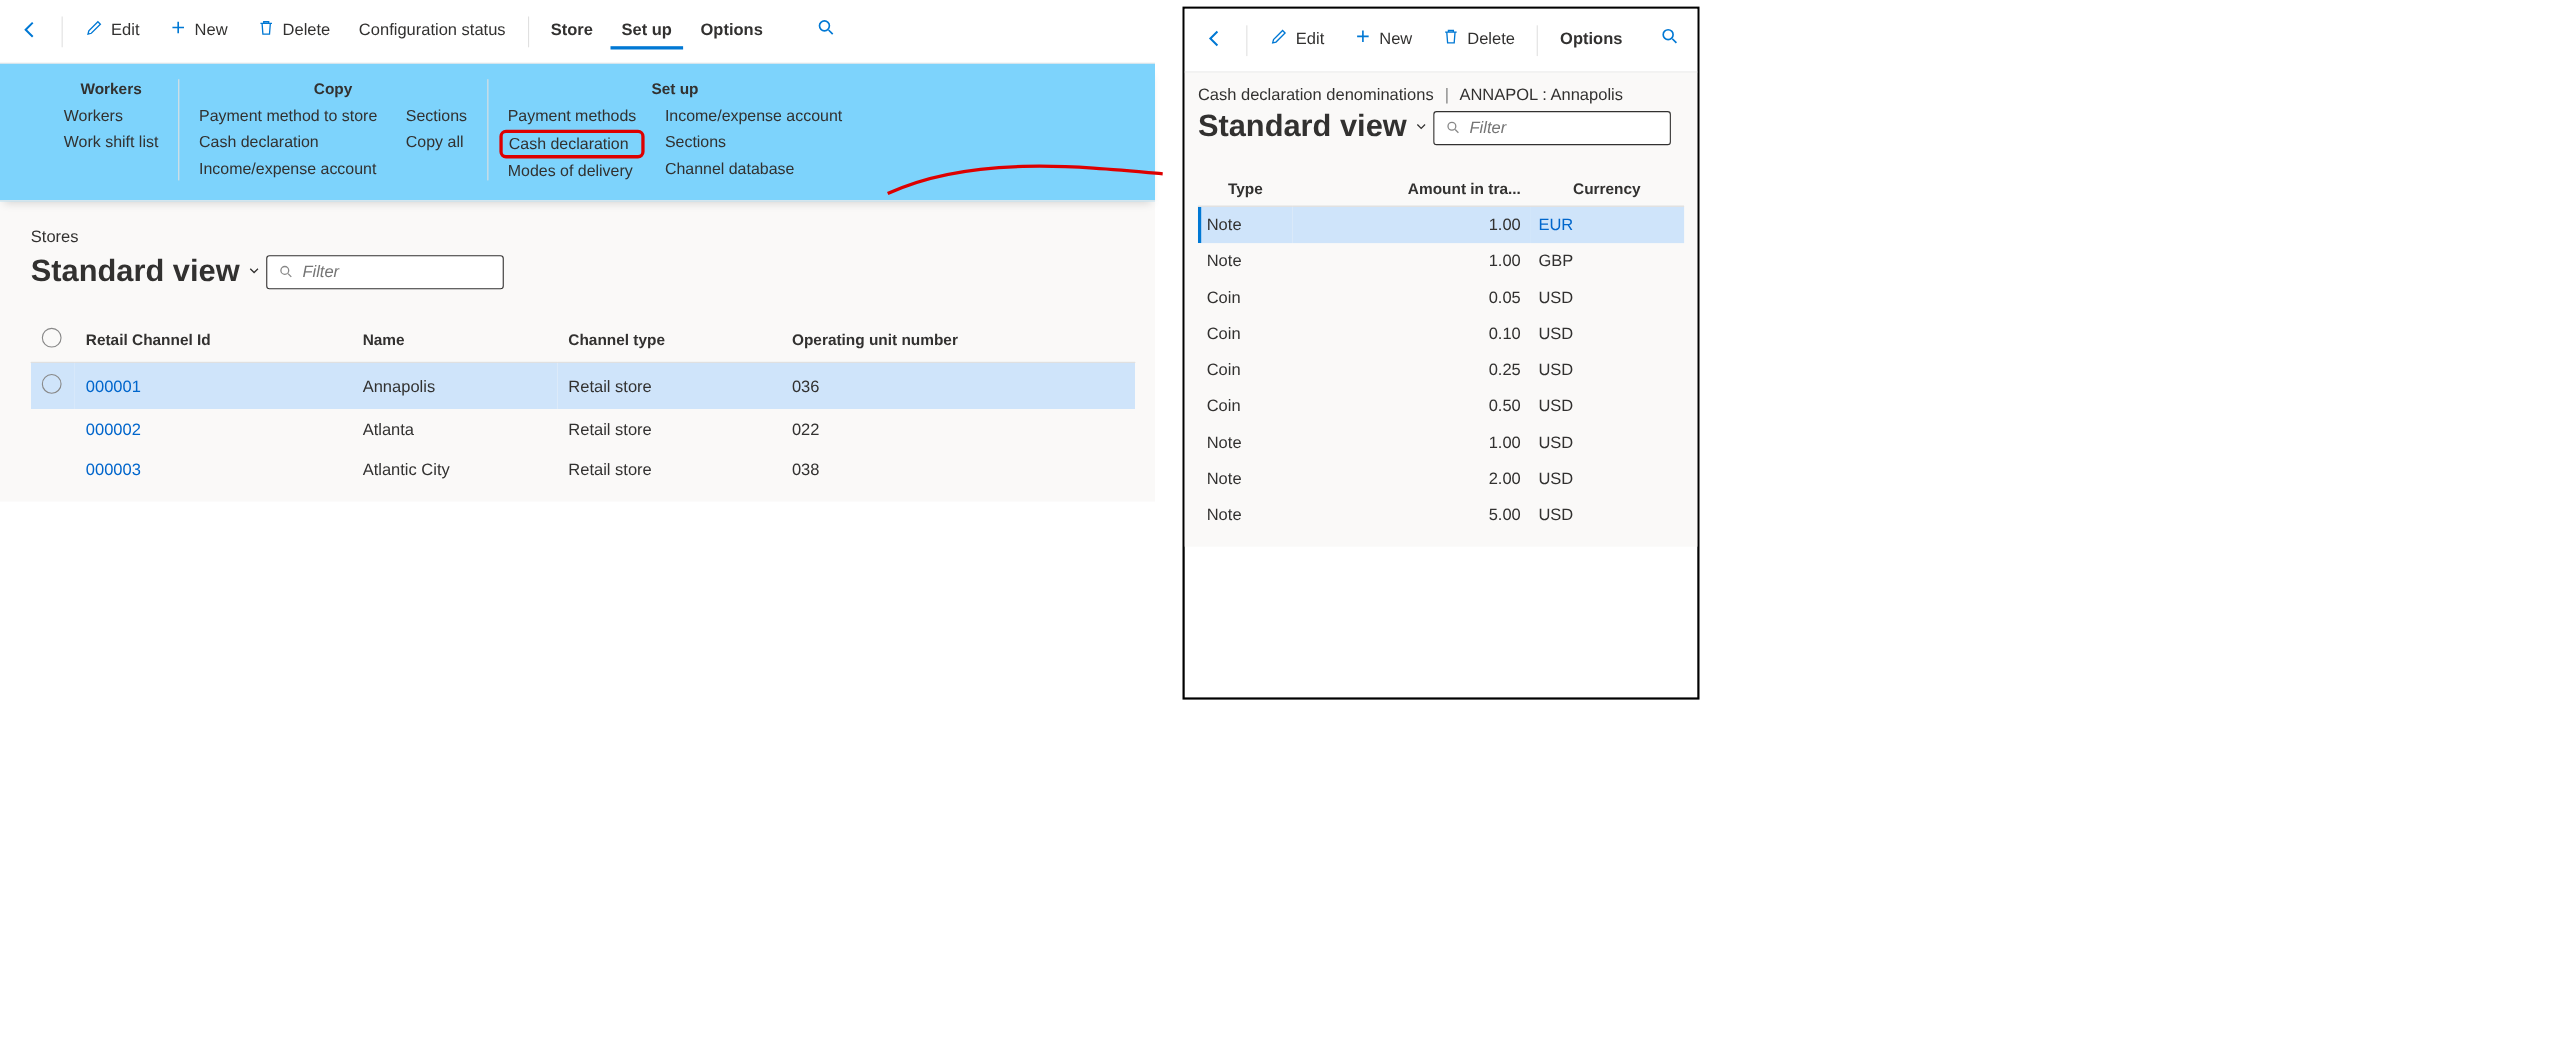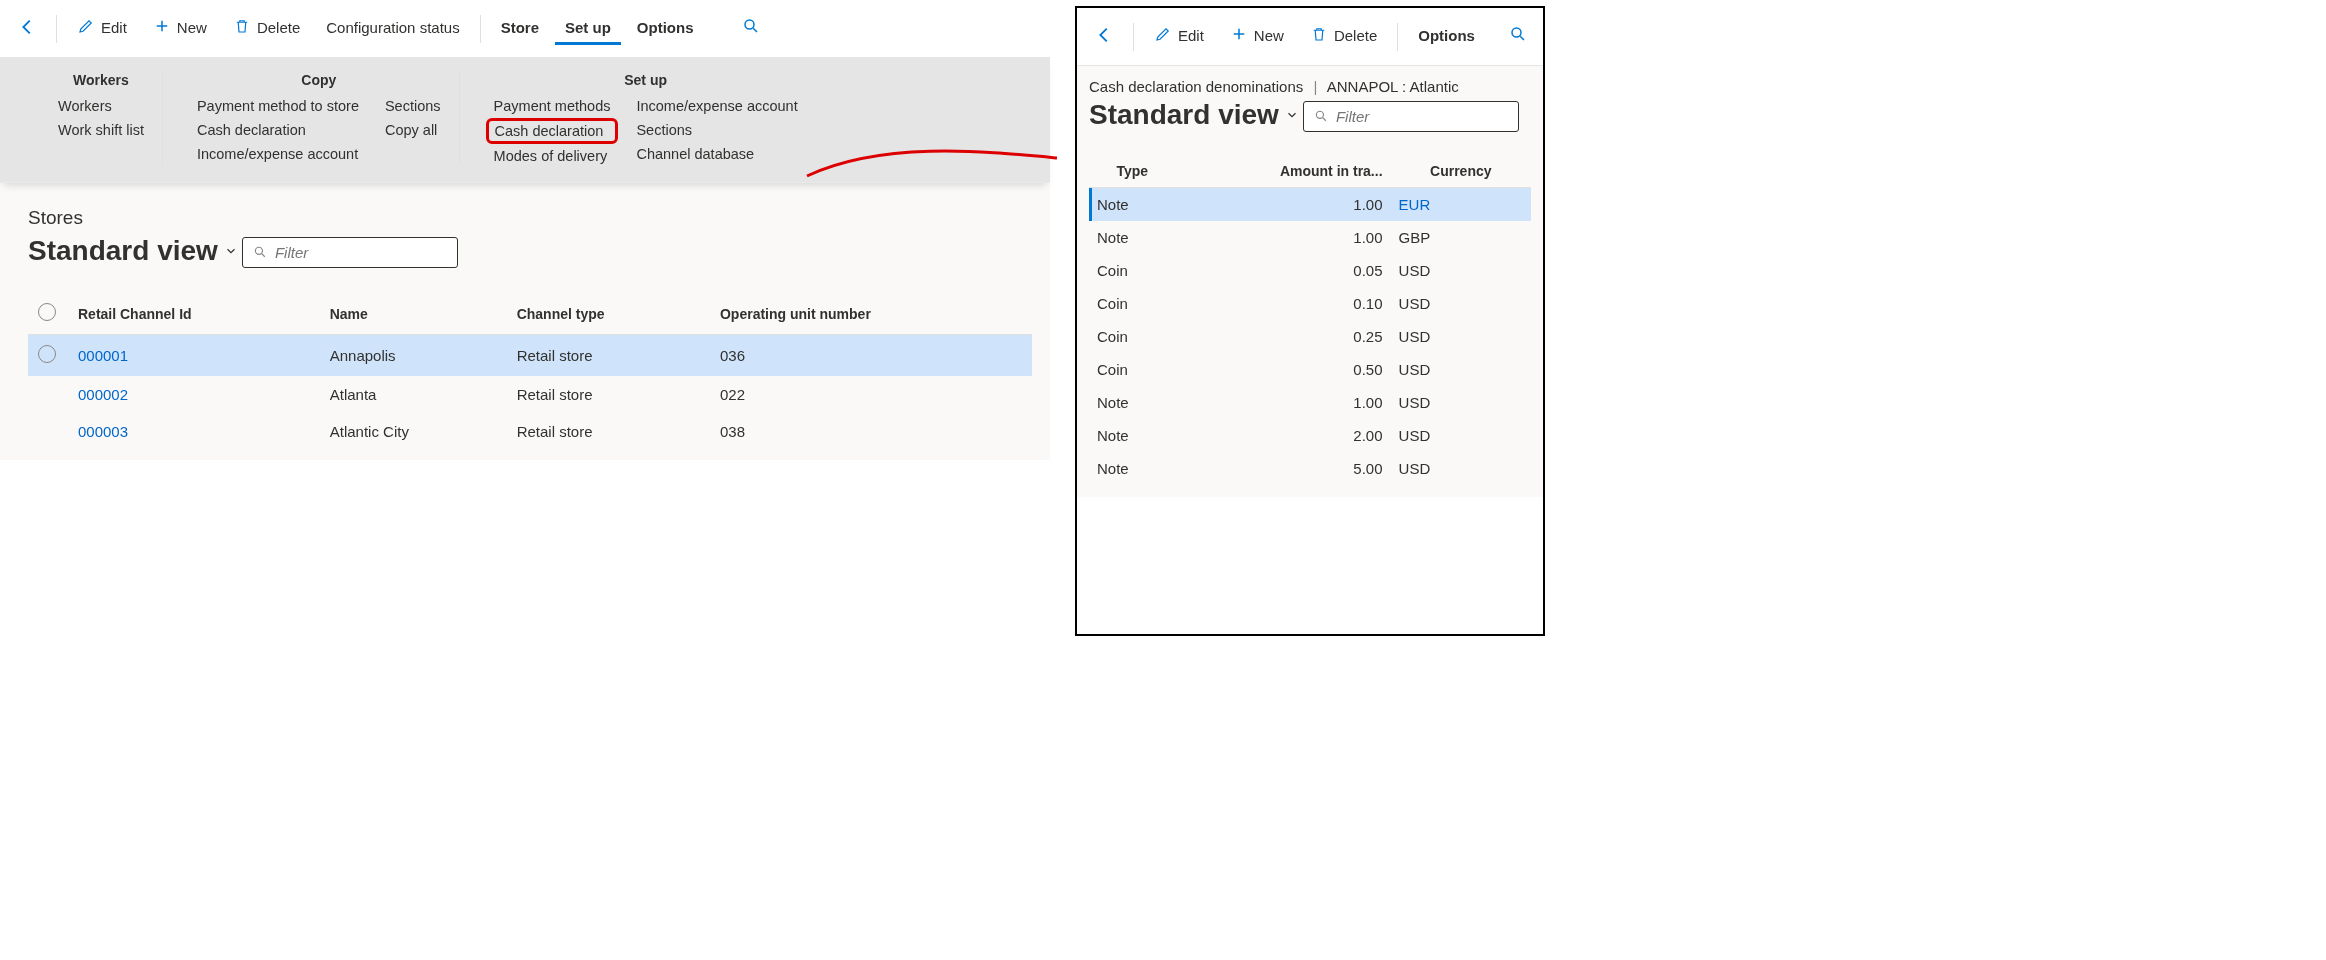--- a/index.html
+++ b/index.html
@@ -53,23 +53,23 @@
   }
   .tool-btn.icon-only { padding: 6px 8px; }
   .tool-btn .icon svg { width: 18px; height: 18px; }
   .back-btn svg { width: 22px; height: 22px; stroke: #0078d4; }
   .tool-btn.active { border-bottom: 3px solid #0078d4; font-weight: 600; }
   .tool-btn.bold { font-weight: 600; }
 
   
   .ribbon {
     display: flex;
-    gap: 16px;
+    gap: 0;
     padding: 14px 20px 18px 40px;
-    background: #e5e5e5;
+    background: #7dd3fc;
     box-shadow: 0 6px 8px -4px rgba(0,0,0,0.15);
     border-bottom: 1px solid #eaeaea;
     position: relative;
     z-index: 2;
   }
   .ribbon-group {
     padding: 0 18px;
     border-right: 1px solid #e0e0e0;
   }
   .ribbon-group:last-child { border-right: none; }
@@ -95,21 +95,21 @@
     margin: -4px -8px;
   }
 
   
   .content {
     padding: 24px 18px 10px 28px;
     background: #faf9f8;
     position: relative;
   }
   .page-label {
-    font-size: 19px;
+    font-size: 15px;
     color: #323130;
     margin-bottom: 6px;
   }
   .view-title {
     font-size: 28px;
     font-weight: 600;
     display: inline-flex;
     align-items: center;
     gap: 6px;
     margin-bottom: 12px;
@@ -393,21 +393,21 @@
             <circle cx="10" cy="10" r="6"></circle>
             <path d="M20 20l-5-5"></path>
           </svg></span>
     </span>
   </div>
 
   <div class="right-content">
     <div class="breadcrumb">
       <span>Cash declaration denominations</span>
       <span class="sep2">|</span>
-      <span>ANNAPOL : Atlantic</span>
+      <span>ANNAPOL : Annapolis</span>
     </div>
     <div class="view-title">
       <span>Standard view</span>
       <svg class="chevron-down" viewBox="0 0 24 24" fill="none" stroke="#323130" stroke-width="2">
           <path d="M6 9l6 6 6-6"></path>
         </svg>
     </div>
     <div class="filter-box">
       <svg viewBox="0 0 24 24" fill="none" stroke="#555" stroke-width="2">
           <circle cx="10" cy="10" r="6"></circle>

